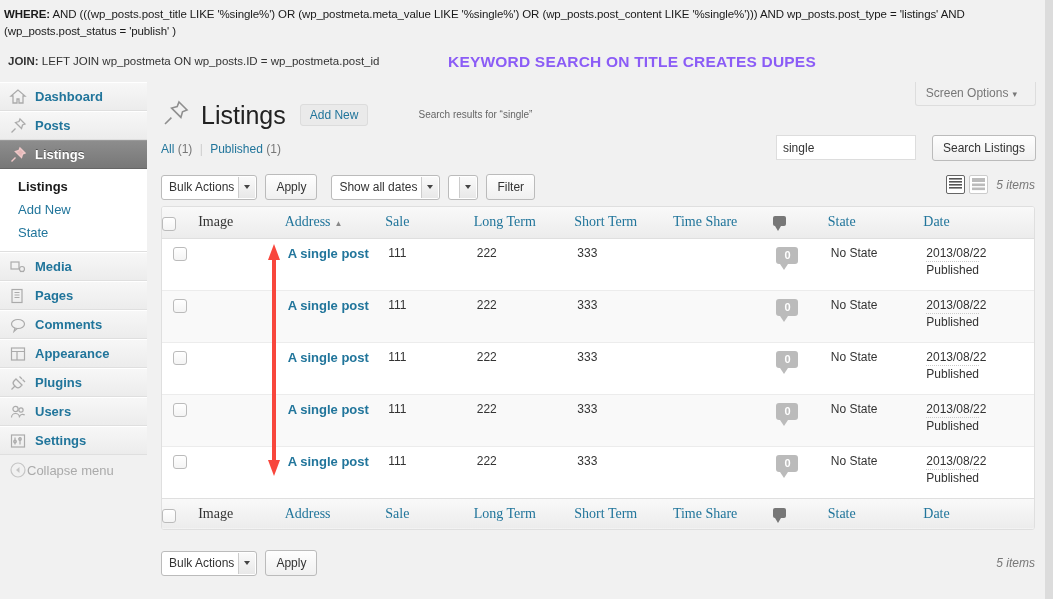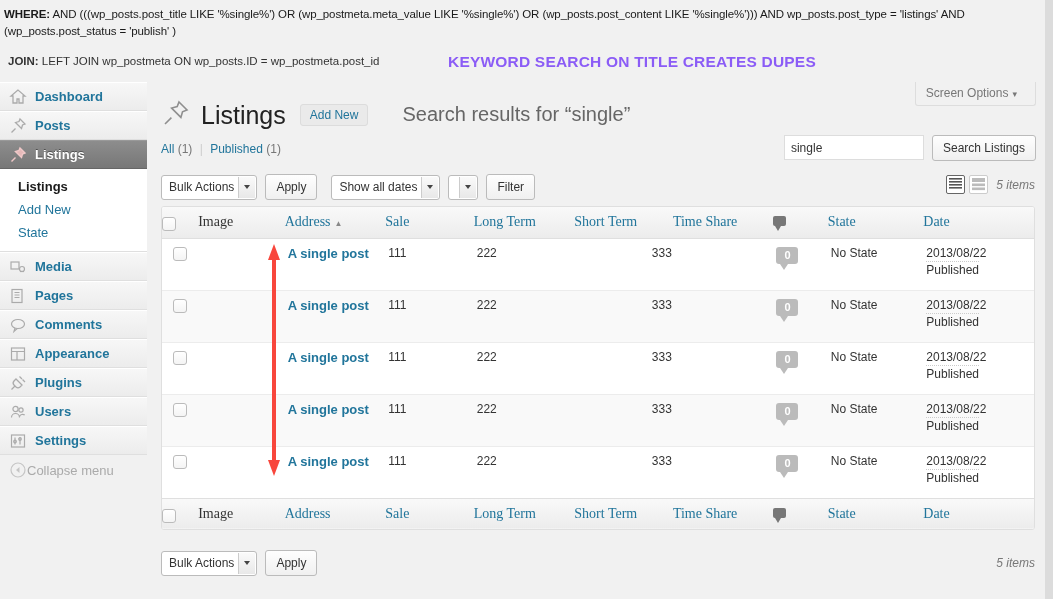--- a/index.html
+++ b/index.html
@@ -74,40 +74,40 @@
   }
   .screen-options .caret { font-size:9px; margin-left:4px; }
 
   .page-head { position:absolute; left:14px; top:16px; display:flex; align-items:center; }
   .page-head .pin { margin-right:10px; }
   .page-title { font-size:25px; font-weight:normal; color:#222; line-height:28px; }
   .add-new-btn {
     margin-left:14px; background:#eaeaea; border:1px solid #dcdcdc; border-radius:3px;
     padding:3px 9px; font-size:12px; color:#21759b; cursor:pointer;
   }
-  .search-note { margin-left:34px; font-size:20px; color:#666; }
+  .search-note { margin-left:50px; font-size:10px; color:#666; }
 
   .subsubsub {
     position:absolute; left:14px; top:60px; font-size:12px; color:#21759b;
   }
   .subsubsub .cnt { color:#777; }
   .subsubsub .sep { color:#ccc; margin:0 4px; }
   .subsubsub a { color:#21759b; cursor:pointer; }
 
   .searchbox { position:absolute; right:9px; top:53px; display:flex; }
   .searchbox input {
     width:140px; height:25px; border:1px solid #ddd; background:#fff;
     padding:0 6px; font-size:12px; font-family:"Liberation Sans",sans-serif; color:#333;
   }
   .btn {
     background:linear-gradient(#fefefe,#f0f0f0); border:1px solid #bbb;
     border-radius:3px; padding:0 10px; height:26px; font-size:12px; color:#333;
     cursor:pointer; font-family:"Liberation Sans",sans-serif;
   }
-  .searchbox .btn { margin-left:8px; }
+  .searchbox .btn { margin-left:16px; }
 
   .tablenav { position:absolute; left:14px; top:92px; width:874px; height:30px; }
   .tablenav .left { position:absolute; left:0; top:0; display:flex; align-items:center; }
   .tablenav .right { position:absolute; right:0; top:1px; display:flex; align-items:center; }
   .selectbox {
     position:relative; background:#fff; border:1px solid #bbb; border-radius:3px;
     height:25px; display:flex; align-items:center; padding:0 22px 0 7px;
     font-size:12px; color:#333; margin-right:8px; cursor:pointer;
   }
   .selectbox .arrow {
@@ -147,21 +147,21 @@
     border-top:1px solid #ececec; height:52px; vertical-align:top;
     padding-top:7px; font-size:12px; color:#333;
   }
   tr.alt td { background:#f9f9f9; }
   tr.row0 td { border-top:none; }
   .c-cb   { width:36px; text-align:center; }
   .c-img  { width:86px; }
   .c-addr { width:100px; }
   .c-sale { width:88px; }
   .c-long { width:100px; }
-  .c-short{ width:98px;text-align:right; }
+  .c-short{ width:98px; }
   .c-time { width:100px; }
   .c-cmt  { width:54px; }
   .c-state{ width:95px; }
   .c-date { width:110px; }
   th.c-cb, td.c-cb { padding-left:0; }
   .cell-pad { padding-left:3px; }
   .cb {
     width:14px; height:14px; border:1px solid #bbb; border-radius:3px;
     background:linear-gradient(#fff,#f4f4f4); display:inline-block; vertical-align:middle;
     margin-top:4px; cursor:pointer;

